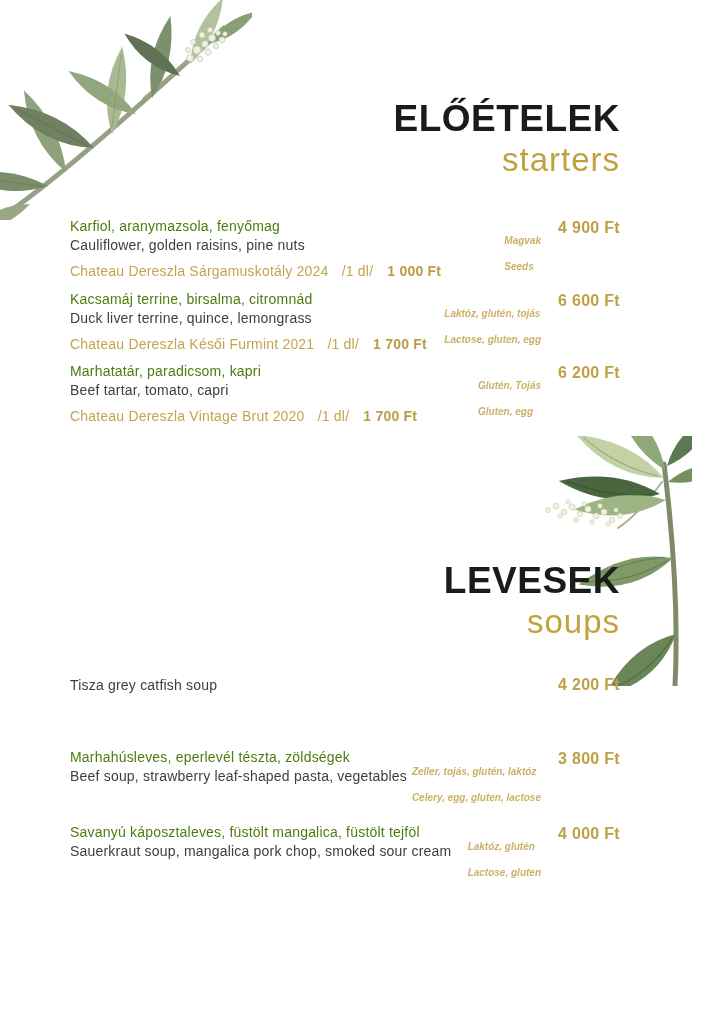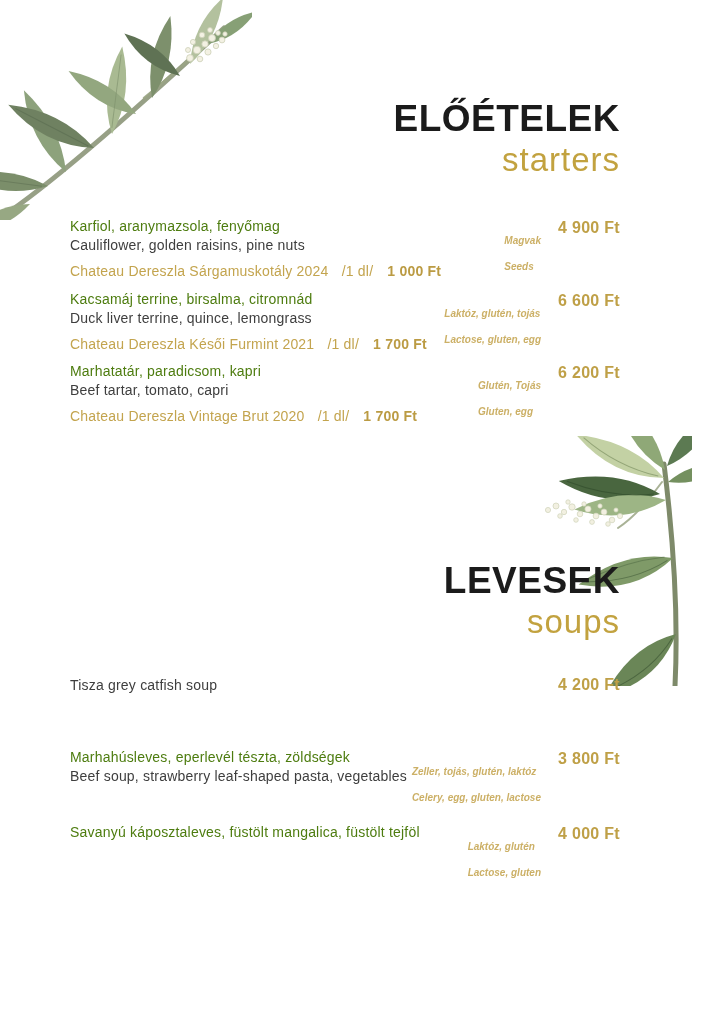--- a/index.html
+++ b/index.html
@@ -215,20 +215,21 @@
       <div class="allergens">
         <span>Zeller, tojás, glutén, laktóz</span><br>
         <span>Celery, egg, gluten, lactose</span>
       </div>
       <div class="price">3 800 Ft</div>
     </div>
   </div>
 
   <div class="item" id="item-p2">
     <div class="dish-name">Savanyú káposztaleves, füstölt mangalica, füstölt tejföl</div>
+    <div class="dish-en italic">Sauerkraut soup, mangalica pork chop, smoked sour cream</div>
     <div class="right-col">
       <div class="allergens">
         <span>Laktóz, glutén</span><br>
         <span>Lactose, gluten</span>
       </div>
       <div class="price">4 000 Ft</div>
     </div>
   </div>
 
 </div>

